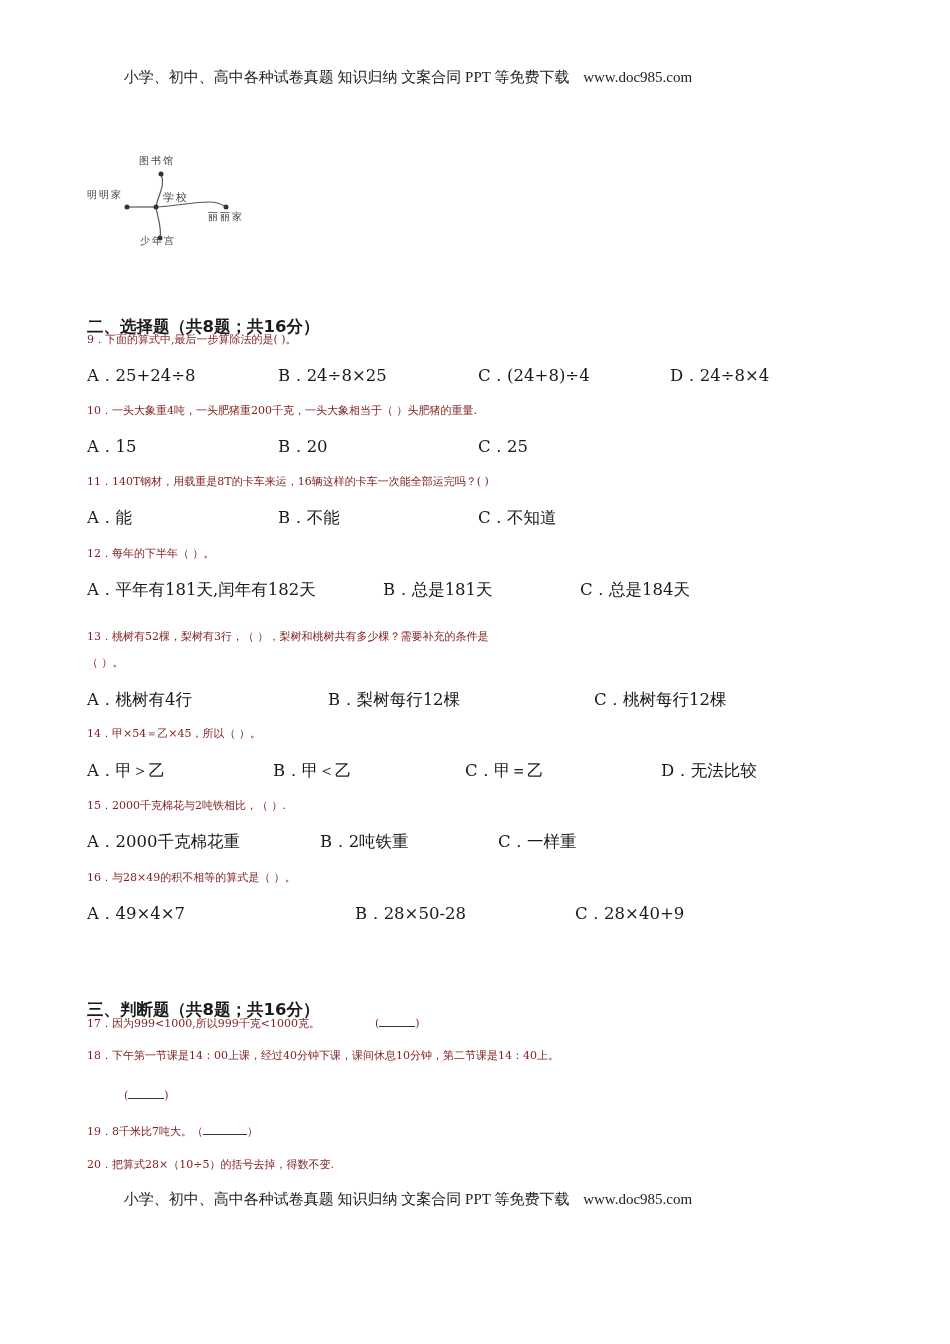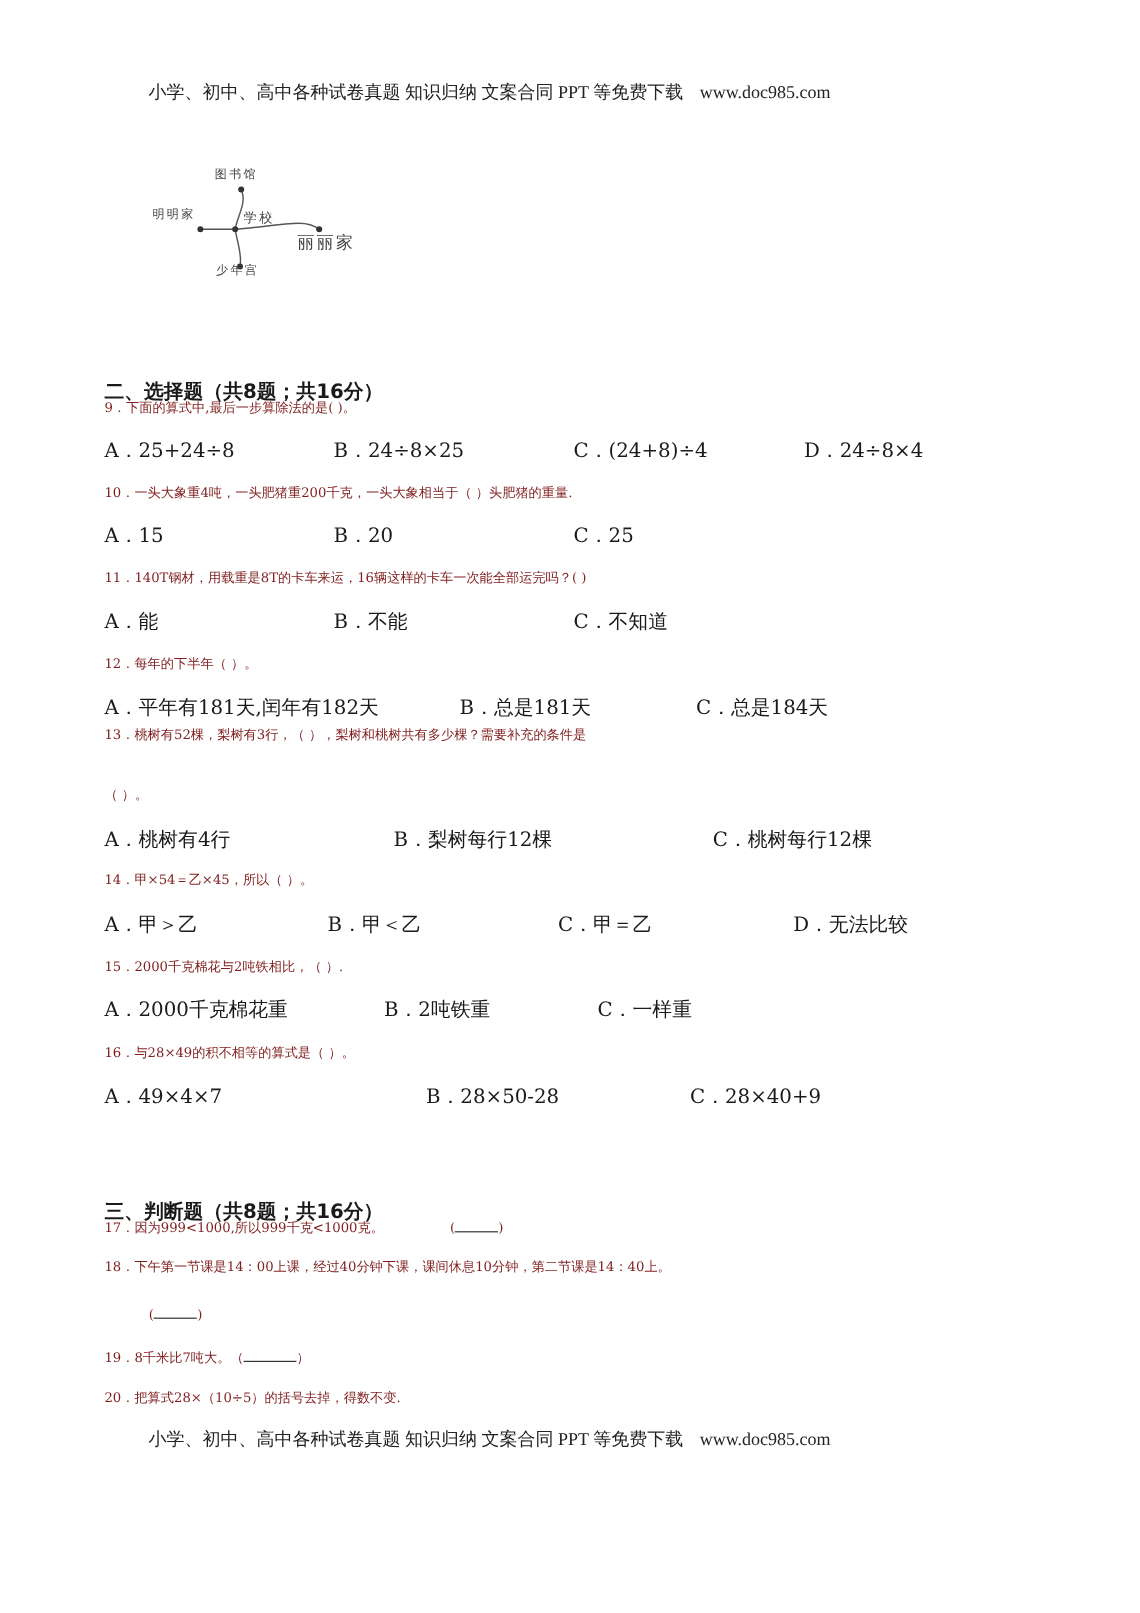--- a/index.html
+++ b/index.html
@@ -10,21 +10,21 @@
   }
   .header, .footer {
     position: absolute; left: 0; width: 816px; text-align: center;
     font-family: "Liberation Serif", "DejaVu Serif", serif;
     font-size: 15px; color: #222;
   }
   .header { top: 68px; }
   .footer { top: 1190px; }
   .header .url, .footer .url { margin-left: 10px; }
 
-  .map { position: absolute; left: 84px; top: 134px; width: 180px; height: 110px; margin-left: 40px; }
+  .map { position: absolute; left: 84px; top: 150px; width: 180px; height: 110px; }
   .map svg { width: 180px; height: 110px; }
 
   .line {
     position: absolute; left: 87px; font-size: 11px; line-height: 22px;
     white-space: nowrap; color: #7f1d1d;
   }
   .section-title {
     position: absolute; left: 87px; font-size: 16.5px; font-weight: bold;
     font-family: "DejaVu Sans", "Liberation Sans", sans-serif; white-space: nowrap; margin-top: 24px;
   }
@@ -47,21 +47,21 @@
     <path d="M72 57 C 74 70, 78 78, 76 88" stroke="#555" stroke-width="1.2" fill="none"></path>
     <circle cx="77" cy="24" r="2.5" fill="#333"></circle>
     <circle cx="43" cy="57" r="2.5" fill="#333"></circle>
     <circle cx="72" cy="57" r="2.5" fill="#333"></circle>
     <circle cx="142" cy="57" r="2.5" fill="#333"></circle>
     <circle cx="76" cy="88" r="2.5" fill="#333"></circle>
   </svg>
   <span style="position:absolute;left:55px;top:4px;font-size:10px;color:#444;letter-spacing:2px;">图书馆</span>
   <span style="position:absolute;left:3px;top:38px;font-size:10px;color:#444;letter-spacing:2px;">明明家</span>
   <span style="position:absolute;left:79px;top:40px;font-size:11px;color:#444;letter-spacing:2px;">学校</span>
-  <span style="position:absolute;left:124px;top:60px;font-size:14px;color:#444;letter-spacing:2px;">丽丽家</span>
+  <span style="position:absolute;left:124px;top:60px;font-size:10px;color:#444;letter-spacing:2px;">丽丽家</span>
   <span style="position:absolute;left:56px;top:84px;font-size:10px;color:#444;letter-spacing:2px;">少年宫</span>
 </div>
 
 <div class="section-title" style="top:292px;">二、选择题（共8题；共16分）</div>
 
 <div class="line" style="top:329px;">9．下面的算式中,最后一步算除法的是(   )。</div>
 <div class="opt" style="left:87px;top:365px;">A．25+24÷8</div>
 <div class="opt" style="left:278px;top:365px;">B．24÷8×25</div>
 <div class="opt" style="left:478px;top:365px;">C．(24+8)÷4</div>
 <div class="opt" style="left:670px;top:365px;">D．24÷8×4</div>
@@ -74,21 +74,21 @@
 <div class="line" style="top:471px;">11．140T钢材，用载重是8T的卡车来运，16辆这样的卡车一次能全部运完吗？(          )</div>
 <div class="opt" style="left:87px;top:507px;">A．能</div>
 <div class="opt" style="left:278px;top:507px;">B．不能</div>
 <div class="opt" style="left:478px;top:507px;">C．不知道</div>
 
 <div class="line" style="top:543px;">12．每年的下半年（   ）。</div>
 <div class="opt" style="left:87px;top:579px;">A．平年有181天,闰年有182天</div>
 <div class="opt" style="left:383px;top:579px;">B．总是181天</div>
 <div class="opt" style="left:580px;top:579px;">C．总是184天</div>
 
-<div class="line" style="top:602px;">13．桃树有52棵，梨树有3行，（      ），梨树和桃树共有多少棵？需要补充的条件是</div>
+<div class="line" style="top:626px;">13．桃树有52棵，梨树有3行，（      ），梨树和桃树共有多少棵？需要补充的条件是</div>
 <div class="line" style="top:652px;">（      ）。</div>
 <div class="opt" style="left:87px;top:689px;">A．桃树有4行</div>
 <div class="opt" style="left:328px;top:689px;">B．梨树每行12棵</div>
 <div class="opt" style="left:594px;top:689px;">C．桃树每行12棵</div>
 
 <div class="line" style="top:723px;">14．甲×54＝乙×45，所以（      ）。</div>
 <div class="opt" style="left:87px;top:760px;">A．甲＞乙</div>
 <div class="opt" style="left:273px;top:760px;">B．甲＜乙</div>
 <div class="opt" style="left:465px;top:760px;">C．甲＝乙</div>
 <div class="opt" style="left:661px;top:760px;">D．无法比较</div>

